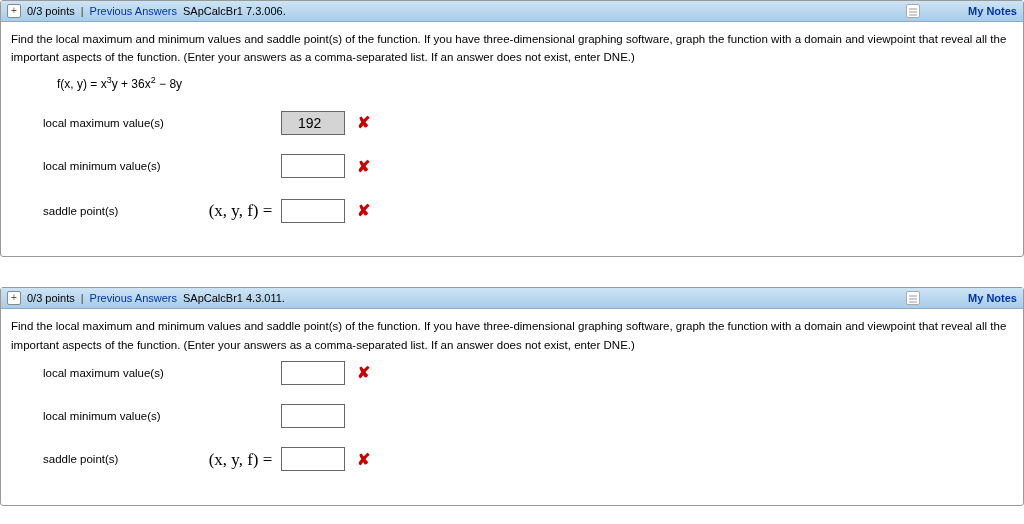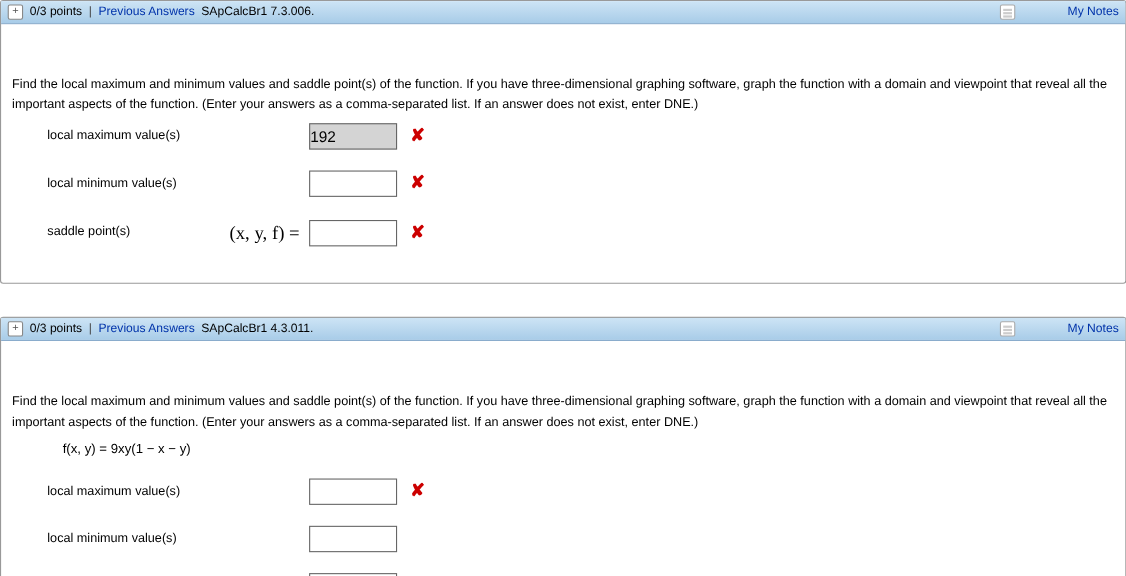--- a/index.html
+++ b/index.html
@@ -62,25 +62,24 @@
     display: inline-block;
     position: relative;
   }
   .notes-icon::after {
     content: "";
     position: absolute;
     left: 2px; right: 2px; top: 3px; height: 2px;
     background: #ccc;
     box-shadow: 0 3px 0 #ccc, 0 6px 0 #ccc;
   }
-  .my-notes { color: #0033aa; font-weight: normal; cursor: pointer; margin-left: 44px; }
+  .my-notes { color: #0033aa; font-weight: bold; cursor: pointer; margin-left: 44px; }
   .qbody {
     padding: 8px 10px 14px 10px;
     line-height: 1.6;
-    margin-top: 38px;
   }
   .instructions { color: #000; font-family: Verdana, Arial, sans-serif; font-size: 11.5px; }
   .formula {
     margin: 6px 0 16px 46px;
     font-family: Verdana, Arial, sans-serif;
     font-size: 12px;
   }
   .sup { vertical-align: super; font-size: 9px; }
   .answer-row {
     display: flex;
@@ -95,25 +94,25 @@
     padding-left: 32px;
   }
   .prefix {
     width: 75px;
     text-align: center;
     padding-right: 6px;
     font-family: Liberation Serif, serif;
     font-size: 17px;
   }
   .answer-input {
-    width: 80px;
+    width: 64px;
     height: 24px;
     border: 1px solid #666;
     font-size: 14px;
-    padding: 2px 0;
+    padding: 2px 16px;
     font-family: Arial;
   }
   .answer-input.filled {
     background: #d4d4d4;
   }
   .mark {
     margin-left: 12px;
     font-size: 16px;
     font-weight: bold;
     color: #cc0000;
@@ -132,20 +131,21 @@
           <span class="prev-answers">Previous Answers</span>
           <span class="qcode">SApCalcBr1 7.3.006.</span>
         </div>
         <div class="header-right">
           <span class="notes-icon"></span>
           <span class="my-notes">My Notes</span>
         </div>
       </div>
       <div class="qbody">
         <div class="instructions">Find the local maximum and minimum values and saddle point(s) of the function. If you have three-dimensional graphing software, graph the function with a domain and viewpoint that reveal all the important aspects of the function. (Enter your answers as a comma-separated list. If an answer does not exist, enter DNE.)</div>
+        <div class="formula">f(x, y) = x<span class="sup">3</span>y + 36x<span class="sup">2</span> − 8y</div>
         <div class="answer-row">
           <div class="answer-label">local maximum value(s)</div>
           <div class="prefix"></div>
           <input type="text" class="answer-input filled" value="192" style="">
           <span class="mark">✘</span>
         </div>
         <div class="answer-row">
           <div class="answer-label">local minimum value(s)</div>
           <div class="prefix"></div>
           <input type="text" class="answer-input" value="" style="">
@@ -168,21 +168,20 @@
           <span class="prev-answers">Previous Answers</span>
           <span class="qcode">SApCalcBr1 4.3.011.</span>
         </div>
         <div class="header-right">
           <span class="notes-icon"></span>
           <span class="my-notes">My Notes</span>
         </div>
       </div>
       <div class="qbody">
         <div class="instructions">Find the local maximum and minimum values and saddle point(s) of the function. If you have three-dimensional graphing software, graph the function with a domain and viewpoint that reveal all the important aspects of the function. (Enter your answers as a comma-separated list. If an answer does not exist, enter DNE.)</div>
-        <div class="formula">f(x, y) = 9xy(1 − x − y)</div>
         <div class="answer-row">
           <div class="answer-label">local maximum value(s)</div>
           <div class="prefix"></div>
           <input type="text" class="answer-input" value="" style="">
           <span class="mark">✘</span>
         </div>
         <div class="answer-row">
           <div class="answer-label">local minimum value(s)</div>
           <div class="prefix"></div>
           <input type="text" class="answer-input" value="" style="">

